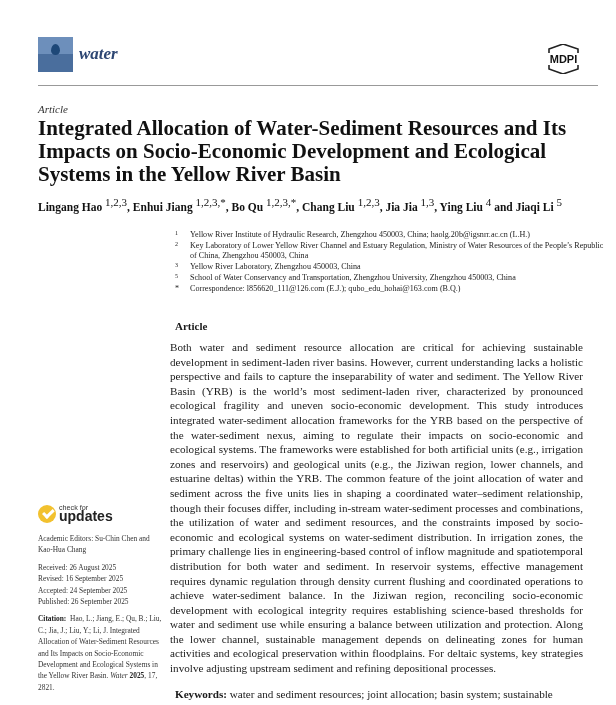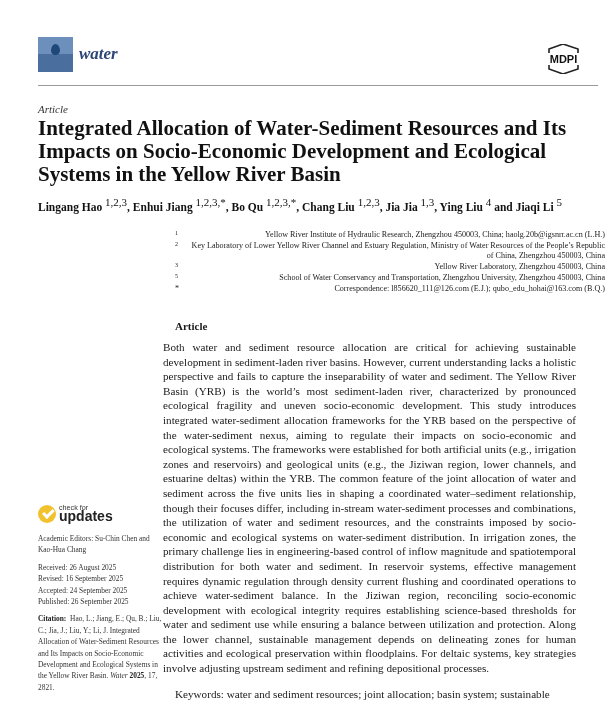--- a/index.html
+++ b/index.html
@@ -13,28 +13,28 @@
     .journal-name { position: absolute; left: 41px; top: 7px; font-family: "Liberation Serif", serif; font-style: italic; font-weight: bold; font-size: 17px; color: #2d4673; }
     .mdpi-logo { position: absolute; left: 503px; top: 7px; width: 45px; height: 30px; }
     .header-rule { position: absolute; left: 38px; top: 85px; width: 560px; height: 1px; background: #999; }
 
     .article-type { position: absolute; left: 38px; top: 103px; font-family: "Liberation Serif", serif; font-style: italic; font-size: 11px; color: #333; }
     .title { position: absolute; left: 38px; top: 117px; width: 560px; font-family: "Liberation Serif", serif; font-weight: bold; font-size: 21px; line-height: 23px; color: #111; }
     .authors { position: absolute; left: 38px; top: 196px; width: 560px; font-family: "Liberation Serif", serif; font-weight: bold; font-size: 11.5px; color: #111; white-space: nowrap; }
     .authors sup { font-weight: normal; font-size: 11px; vertical-align: 5px; }
 
     .affils { position: absolute; left: 175px; top: 230px; width: 430px; font-family: "Liberation Serif", serif; font-size: 8.1px; line-height: 10.7px; color: #222; }
-    .affil { position: relative; padding-left: 15px; text-align: right; }
+    .affil { position: relative; padding-left: 15px; }
     .affil .num { position: absolute; left: 0; top: -2px; font-size: 6px; }
     .affil .star { position: absolute; left: 0; top: 0; font-size: 8px; }
 
     .abstract-head { position: absolute; left: 175px; top: 320px; font-family: "Liberation Serif", serif; font-weight: bold; font-size: 11px; }
-    .abstract-body { position: absolute; left: 163px; top: 340px; width: 413px; font-family: "Liberation Serif", serif; font-size: 11.15px; line-height: 14.6px; text-align: justify; color: #1a1a1a; }
+    .abstract-body { position: absolute; left: 170px; top: 340px; width: 413px; font-family: "Liberation Serif", serif; font-size: 11.15px; line-height: 14.6px; text-align: justify; color: #1a1a1a; }
     .keywords { position: absolute; left: 175px; top: 688px; width: 413px; font-family: "Liberation Serif", serif; font-size: 11.15px; text-align: justify; white-space: nowrap; }
-    .keywords b { font-weight: normal; }
+    .keywords b { font-weight: bold; }
 
     .side { position: absolute; left: 38px; top: 505px; width: 125px; font-family: "Liberation Serif", serif; font-size: 7.4px; line-height: 11.4px; color: #333; }
     .cfu { position: relative; height: 24px; margin-bottom: 4px; }
     .cfu-badge { position: absolute; left: 0; top: 0; width: 18px; height: 18px; border-radius: 50%; background: #f2c12e; }
     .cfu-badge .check { position: absolute; left: 4px; top: 2px; width: 11px; height: 7px; border-left: 3px solid #fff; border-bottom: 3px solid #fff; transform: rotate(-45deg); transform-origin: 0 0; top: 9px; }
     .cfu-text { position: absolute; left: 21px; top: -1px; font-family: "Liberation Sans", sans-serif; font-size: 7.2px; line-height: 8px; color: #333; }
     .cfu-text .b { font-weight: bold; font-size: 14px; color: #222; }
     .side .gap { height: 6px; }
     .side b { font-weight: bold; color: #222; }
     .side i { font-style: italic; }

